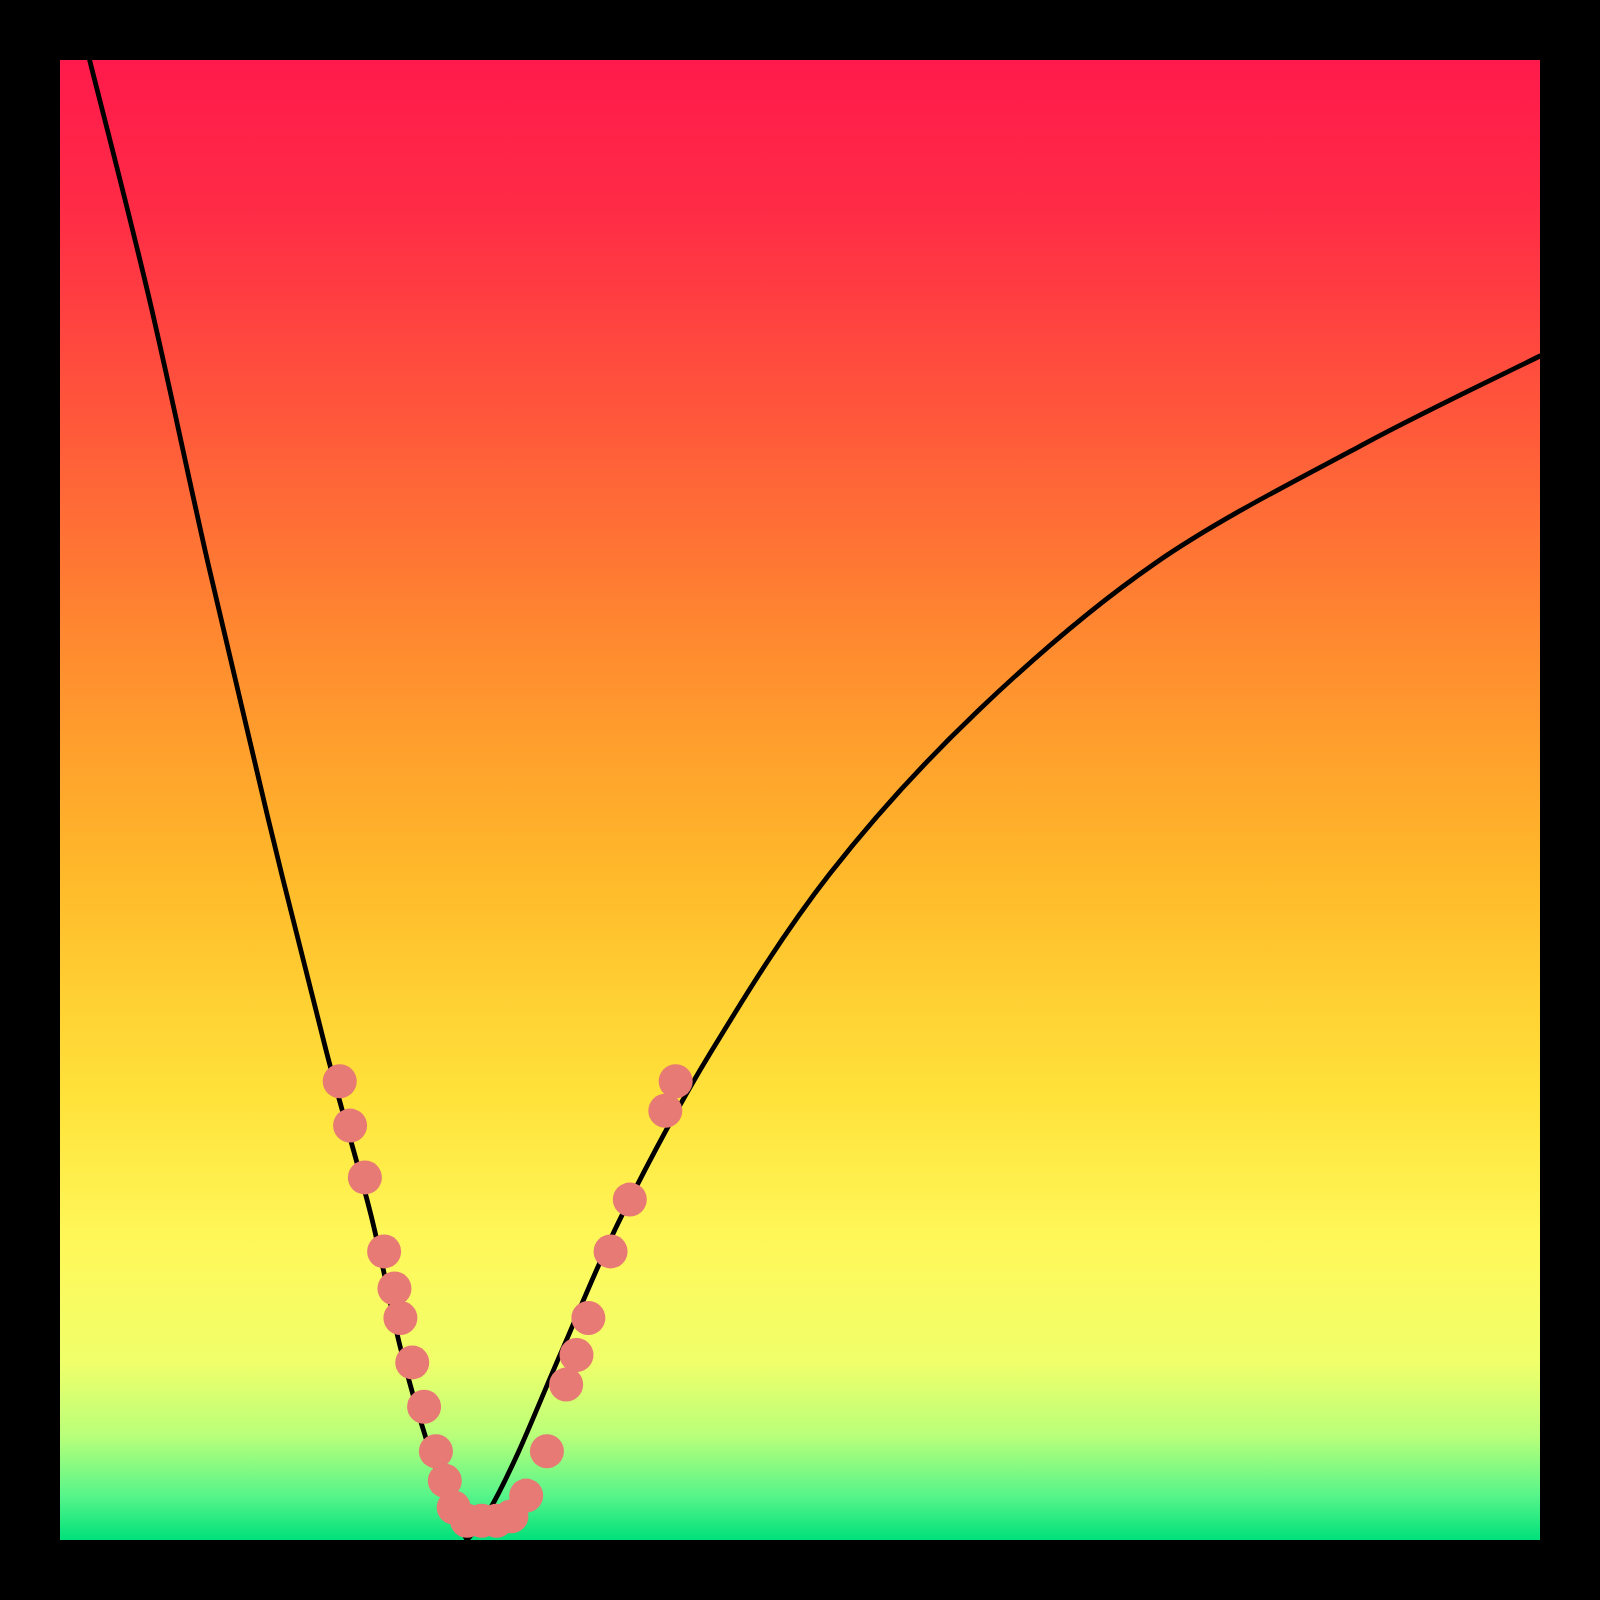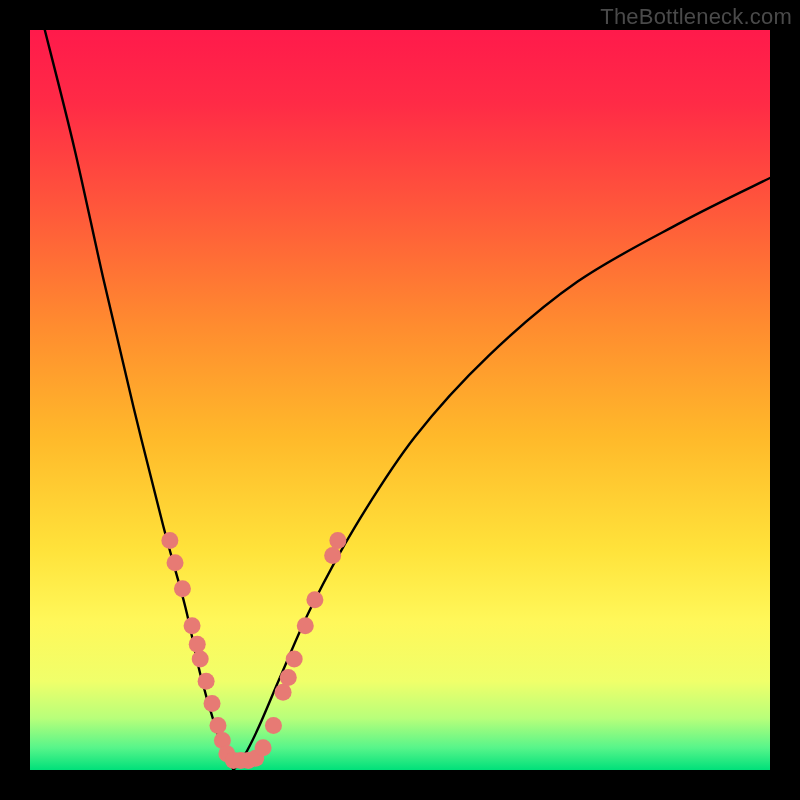--- a/index.html
+++ b/index.html
@@ -57,21 +57,20 @@
     font-size: 22px;
     font-weight: 500;
     letter-spacing: 0.2px;
     user-select: none;
   }
 </style>
 </head>
 <body>
 
 <div class="frame">
-  <div class="watermark">TheBottleneck.com</div>
   <div class="plot">
     <div class="gradient"></div>
     <svg class="curve" viewBox="0 0 740 740" preserveAspectRatio="none">
       <path id="curve-path" fill="none" stroke-width="2.4" stroke-linecap="round" stroke="#000000" d="M 14.8 0 C 19.733333333333334 19.73333333333333, 34.53333333333333 76.46666666666664, 44.4 118.39999999999998 C 54.266666666666666 160.33333333333331, 64.13333333333333 208.43333333333328, 74 251.59999999999997 C 83.86666666666667 294.76666666666665, 93.73333333333335 336.70000000000005, 103.60000000000001 377.40000000000003 C 113.46666666666667 418.1, 124.56666666666666 462.49999999999994, 133.2 495.79999999999995 C 141.83333333333331 529.0999999999999, 149.23333333333335 552.5333333333334, 155.4 577.2 C 161.56666666666666 601.8666666666667, 165.26666666666668 624.0666666666666, 170.20000000000002 643.8 C 175.13333333333335 663.5333333333333, 180.68333333333334 682.0333333333333, 185 695.6 C 189.31666666666666 709.1666666666667, 193.01666666666668 717.8000000000001, 196.10000000000002 725.2 C 199.18333333333337 732.6, 202.2666666666667 737.5333333333333, 203.50000000000003 740 M 203.50000000000003 740 C 205.35000000000002 737.5333333333333, 210.28333333333333 732.6, 214.6 725.2 C 218.91666666666666 717.8000000000001, 223.23333333333335 709.1666666666667, 229.4 695.6 C 235.56666666666666 682.0333333333333, 242.9666666666667 663.5333333333333, 251.60000000000002 643.8 C 260.23333333333335 624.0666666666666, 268.8666666666667 601.8666666666667, 281.2 577.2 C 293.5333333333333 552.5333333333334, 308.33333333333337 524.1666666666666, 325.6 495.79999999999995 C 342.8666666666667 467.4333333333333, 362.6 435.3666666666667, 384.8 407 C 407 378.6333333333333, 431.6666666666667 351.5, 458.8 325.59999999999997 C 485.93333333333334 299.69999999999993, 515.5333333333333 273.79999999999995, 547.6 251.59999999999997 C 579.6666666666667 229.39999999999998, 619.1333333333334 209.66666666666663, 651.2 192.39999999999998 C 683.2666666666667 175.13333333333333, 725.2 155.4, 740 148"></path>
       <g id="dots-group">
           <circle cx="139.85999999999999" cy="510.6" r="8.5" fill="#e77a74"></circle>
           <circle cx="145.04" cy="532.8" r="8.5" fill="#e77a74"></circle>
           <circle cx="152.44000000000003" cy="558.7" r="8.5" fill="#e77a74"></circle>
           <circle cx="162.05999999999997" cy="595.7" r="8.5" fill="#e77a74"></circle>
           <circle cx="167.24" cy="614.2" r="8.5" fill="#e77a74"></circle>

